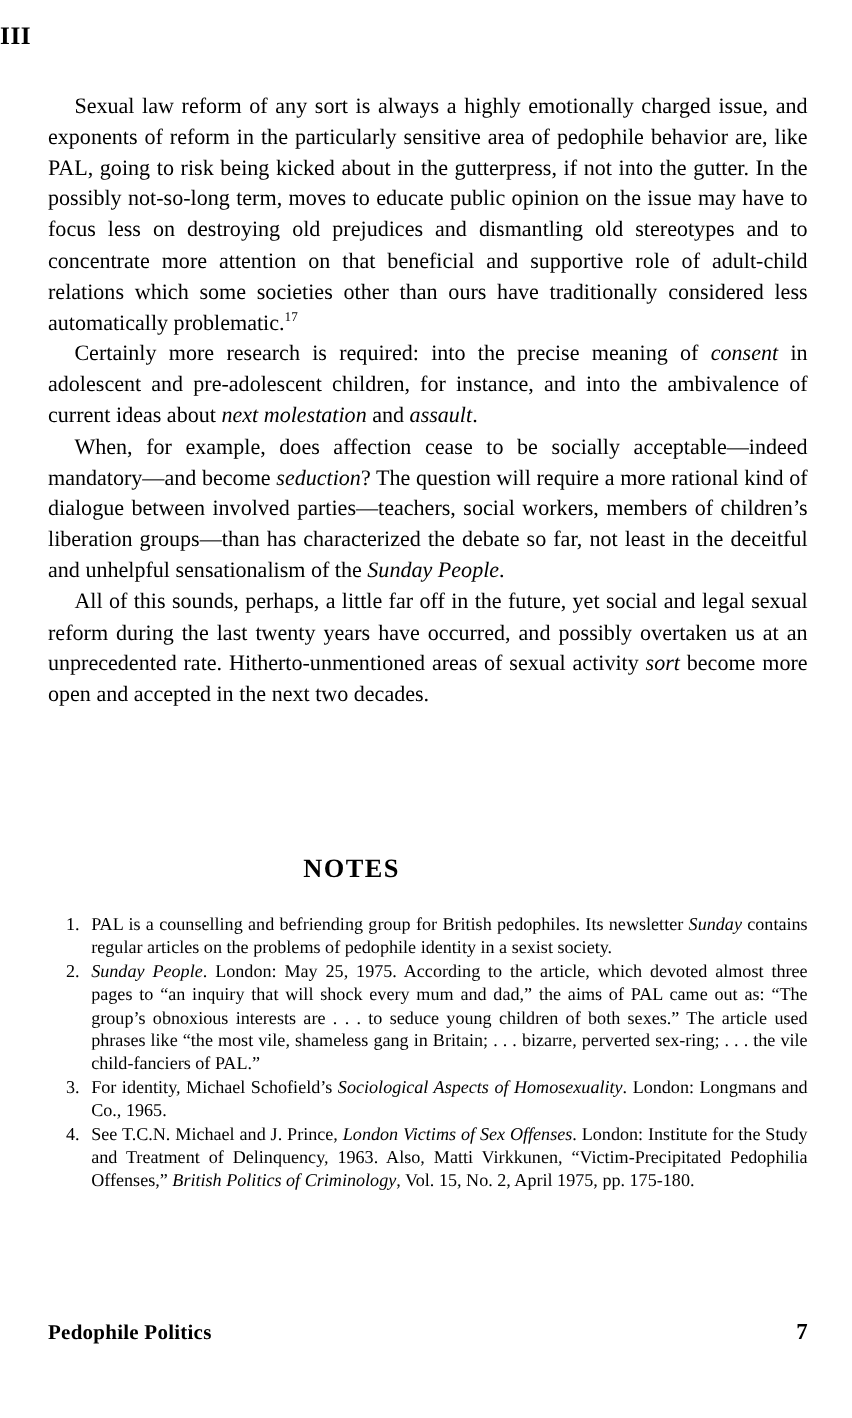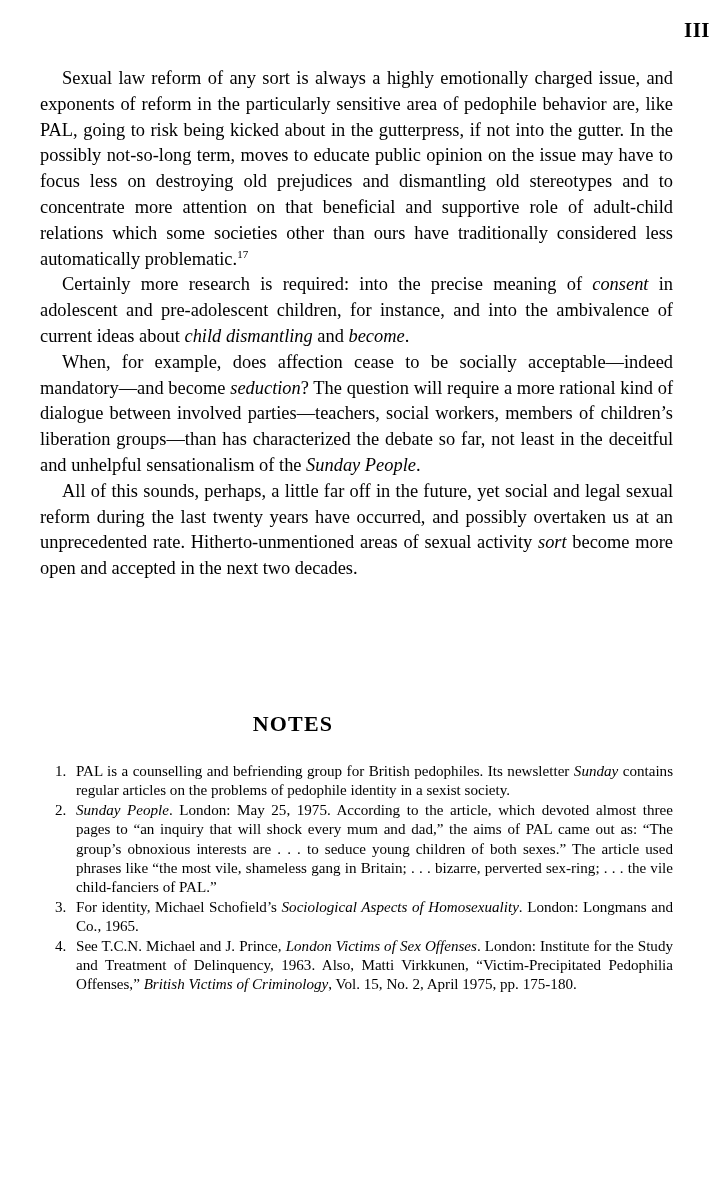--- a/index.html
+++ b/index.html
@@ -23,31 +23,31 @@
     width: 710px;
     height: 1182px;
   }
 
   
   .section-numeral {
     position: absolute;
     top: 18px;
     left: 0;
     width: 710px;
-    text-align: right;
+    text-align: left;
     font-weight: bold;
     font-size: 21px;
     letter-spacing: 0.5px;
     font-family: "Liberation Serif", "DejaVu Serif", serif;
   }
 
   
   .body-block {
     position: absolute;
-    top: 66px;
+    top: 76px;
     left: 40px;
     width: 633px;
   }
   .body-block p {
     margin: 0;
     text-align: justify;
     text-justify: inter-word;
     font-size: 18.4px;
     line-height: 25.8px;
     text-indent: 22px;
@@ -120,21 +120,21 @@
 </style>
 </head>
 <body>
 
 <div class="page">
 
   <div class="section-numeral">III</div>
 
   <div class="body-block">
       <p><span>Sexual law reform of any sort is always a highly emotionally charged issue, and exponents of reform in the particularly sensitive area of pedophile behavior are, like PAL, going to risk being kicked about in the gutterpress, if not into the gutter. In the possibly not-so-long term, moves to educate public opinion on the issue may have to focus less on destroying old prejudices and dismantling old stereotypes and to concentrate more attention on that beneficial and supportive role of adult-child relations which some societies other than ours have traditionally considered less automatically problematic.</span><sup class="fn">17</sup></p>
-      <p><span>Certainly more research is required: into the precise meaning of </span><i>consent</i><span> in adolescent and pre-adolescent children, for instance, and into the ambivalence of current ideas about </span><i>child dismantling</i><span> and </span><i>become</i><span>.</span></p>
+      <p><span>Certainly more research is required: into the precise meaning of </span><i>consent</i><span> in adolescent and pre-adolescent children, for instance, and into the ambivalence of current ideas about </span><i>next molestation</i><span> and </span><i>assault</i><span>.</span></p>
       <p><span>When, for example, does affection cease to be socially acceptable—indeed mandatory—and become </span><i>seduction</i><span>? The question will require a more rational kind of dialogue between involved parties—teachers, social workers, members of children’s liberation groups—than has characterized the debate so far, not least in the deceitful and unhelpful sensationalism of the </span><i>Sunday People</i><span>.</span></p>
       <p><span>All of this sounds, perhaps, a little far off in the future, yet social and legal sexual reform during the last twenty years have occurred, and possibly overtaken us at an unprecedented rate. Hitherto-unmentioned areas of sexual activity </span><i>sort</i><span> become more open and accepted in the next two decades.</span></p>
     </div>
 
   <div class="notes-heading">NOTES</div>
 
   <div class="notes-block">
       <div class="note-item">
         <div class="note-num">1.</div>
         <div class="note-text"><span>PAL is a counselling and befriending group for British pedophiles. Its newsletter </span><i>Sunday</i><span> contains regular articles on the problems of pedophile identity in a sexist society.</span></div>
@@ -142,18 +142,22 @@
       <div class="note-item">
         <div class="note-num">2.</div>
         <div class="note-text"><i>Sunday People</i><span>. London: May 25, 1975. According to the article, which devoted almost three pages to “an inquiry that will shock every mum and dad,” the aims of PAL came out as: “The group’s obnoxious interests are . . . to seduce young children of both sexes.” The article used phrases like “the most vile, shameless gang in Britain; . . . bizarre, perverted sex-ring; . . . the vile child-fanciers of PAL.”</span></div>
       </div>
       <div class="note-item">
         <div class="note-num">3.</div>
         <div class="note-text"><span>For identity, Michael Schofield’s </span><i>Sociological Aspects of Homosexuality</i><span>. London: Longmans and Co., 1965.</span></div>
       </div>
       <div class="note-item">
         <div class="note-num">4.</div>
-        <div class="note-text"><span>See T.C.N. Michael and J. Prince, </span><i>London Victims of Sex Offenses</i><span>. London: Institute for the Study and Treatment of Delinquency, 1963. Also, Matti Virkkunen, “Victim-Precipitated Pedophilia Offenses,” </span><i>British Victims of Criminology</i><span>, Vol. 15, No. 2, April 1975, pp. 175-180.</span></div>
+        <div class="note-text"><span>See T.C.N. Michael and J. Prince, </span><i>London Victims of Sex Offenses</i><span>. London: Institute for the Study and Treatment of Delinquency, 1963. Also, Matti Virkkunen, “Victim-Precipitated Pedophilia Offenses,” </span><i>British Politics of Criminology</i><span>, Vol. 15, No. 2, April 1975, pp. 175-180.</span></div>
       </div>
     </div>
 
+  <div class="footer">
+    <div class="footer-running-head">Pedophile Politics</div>
+    <div class="footer-page-number">7</div>
+  </div>
 
 </div>
 
 </body></html>

